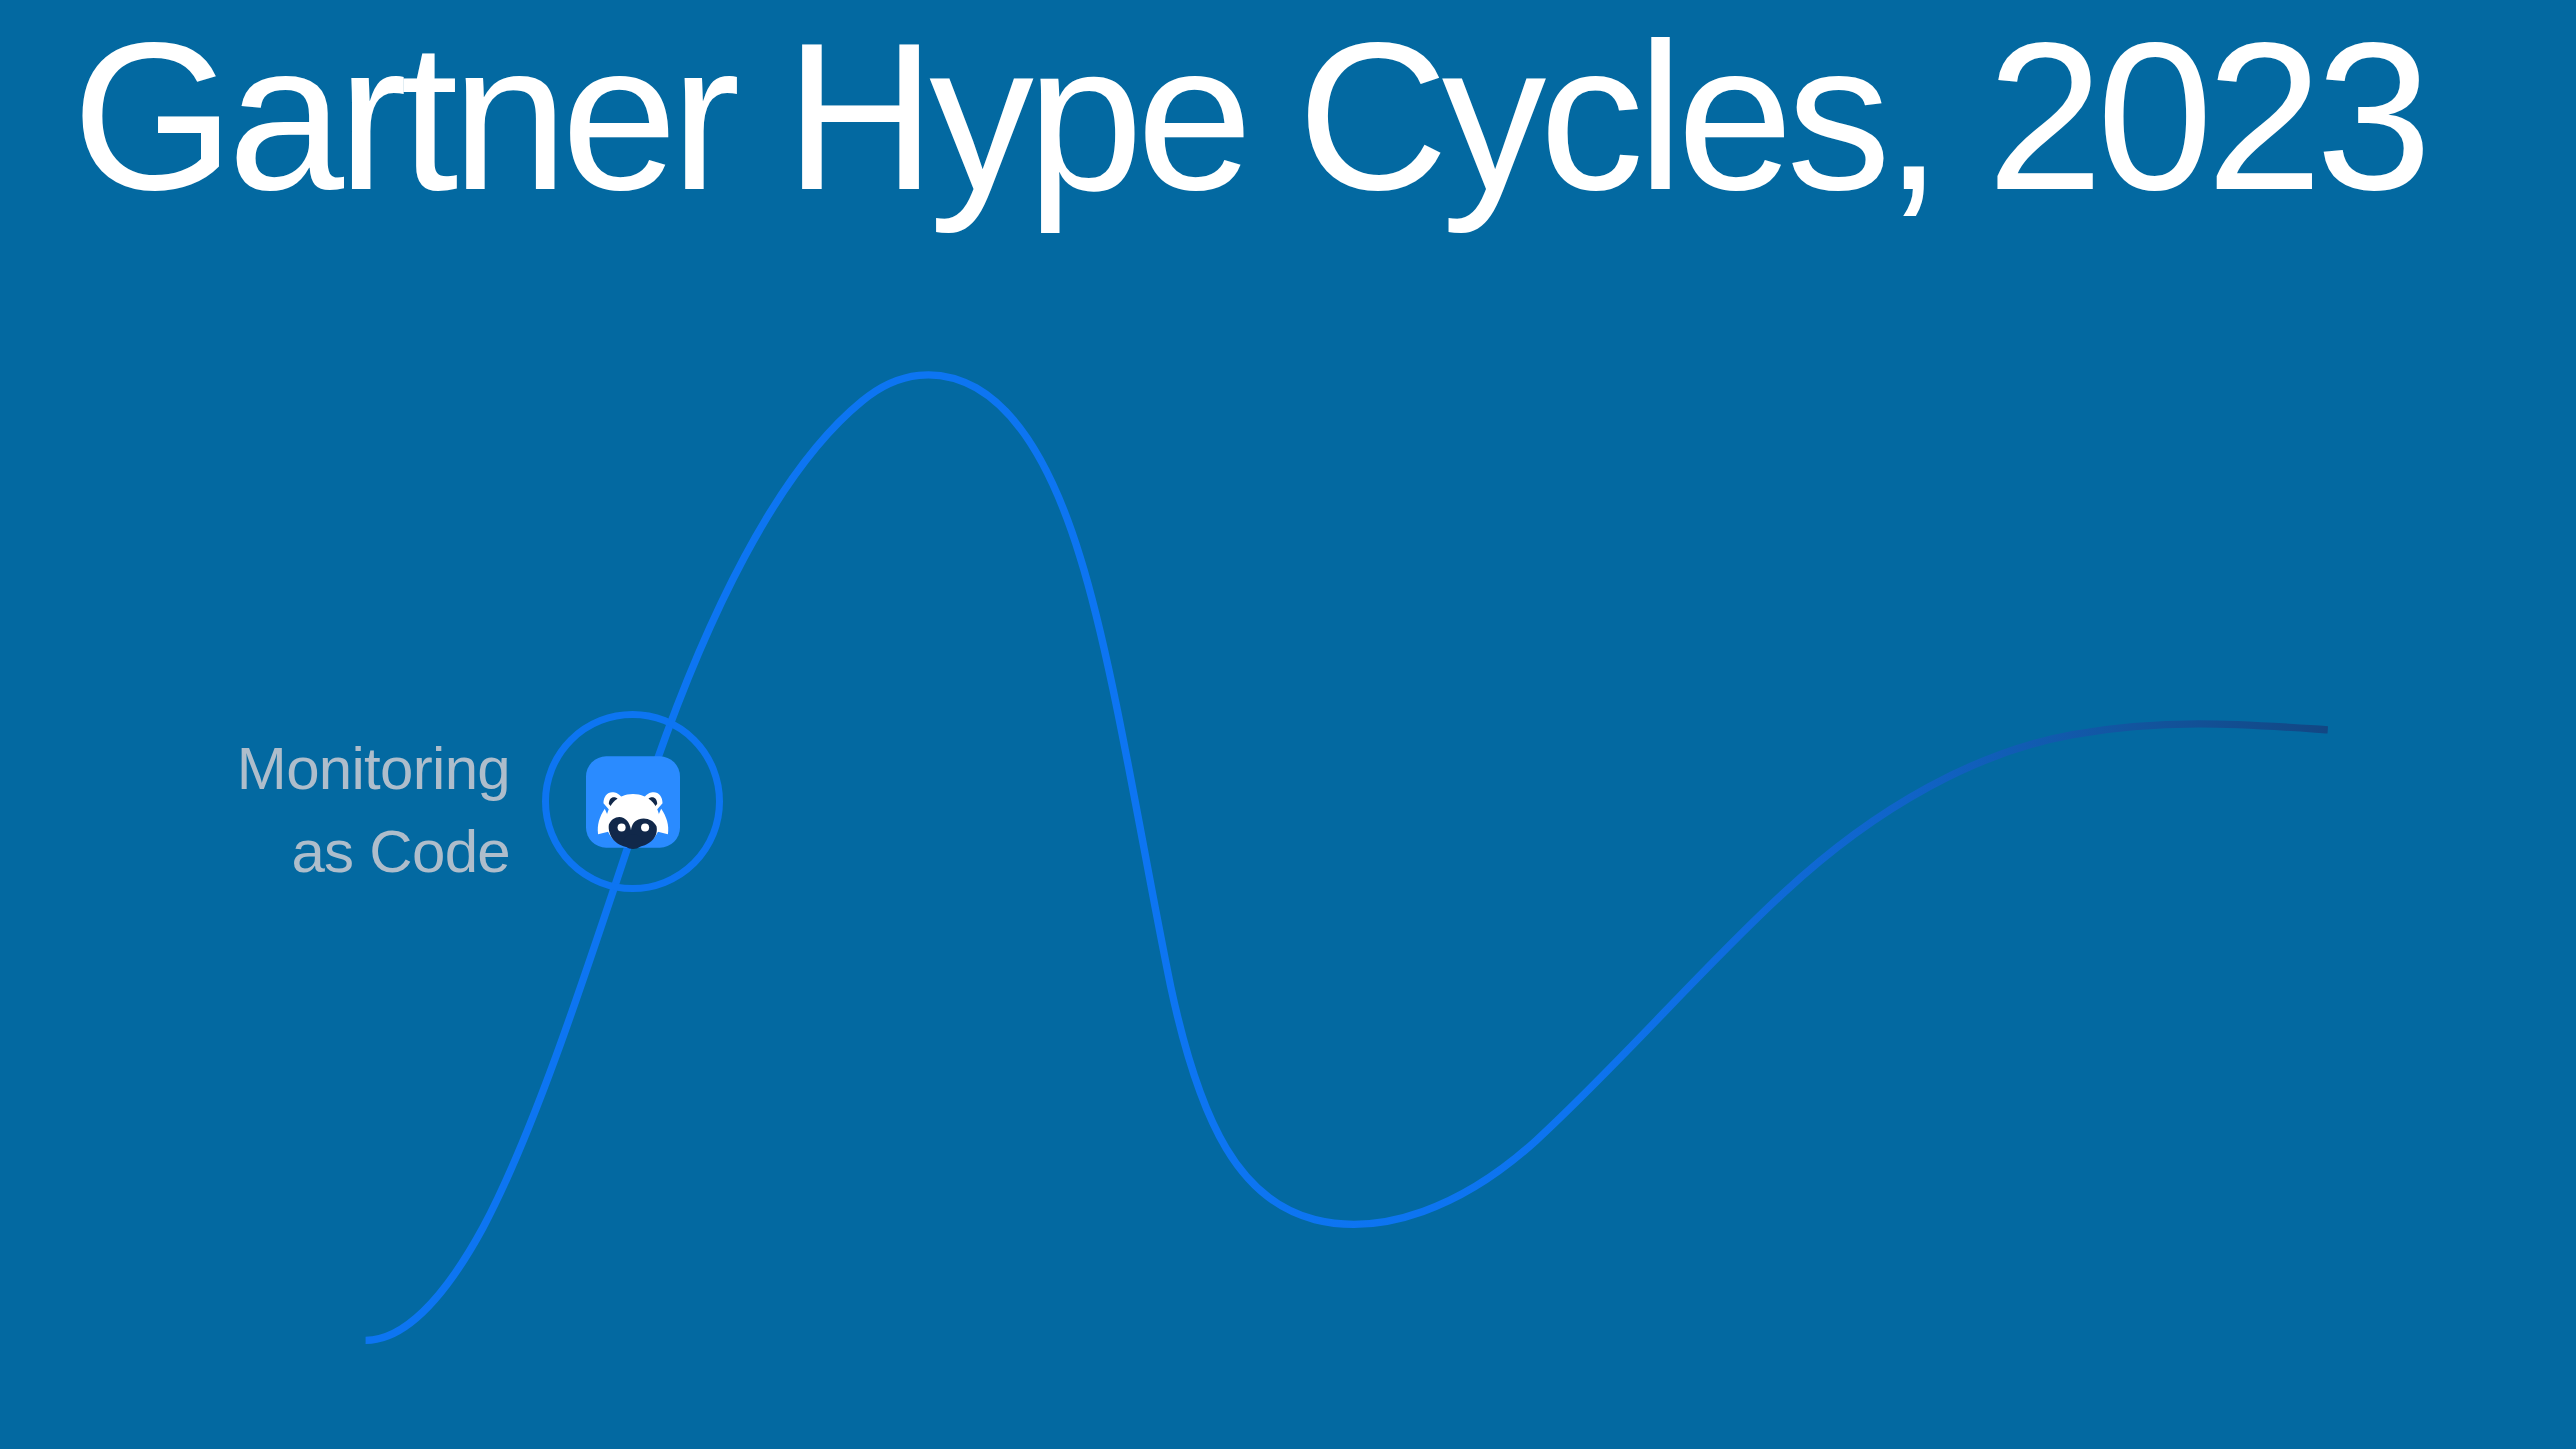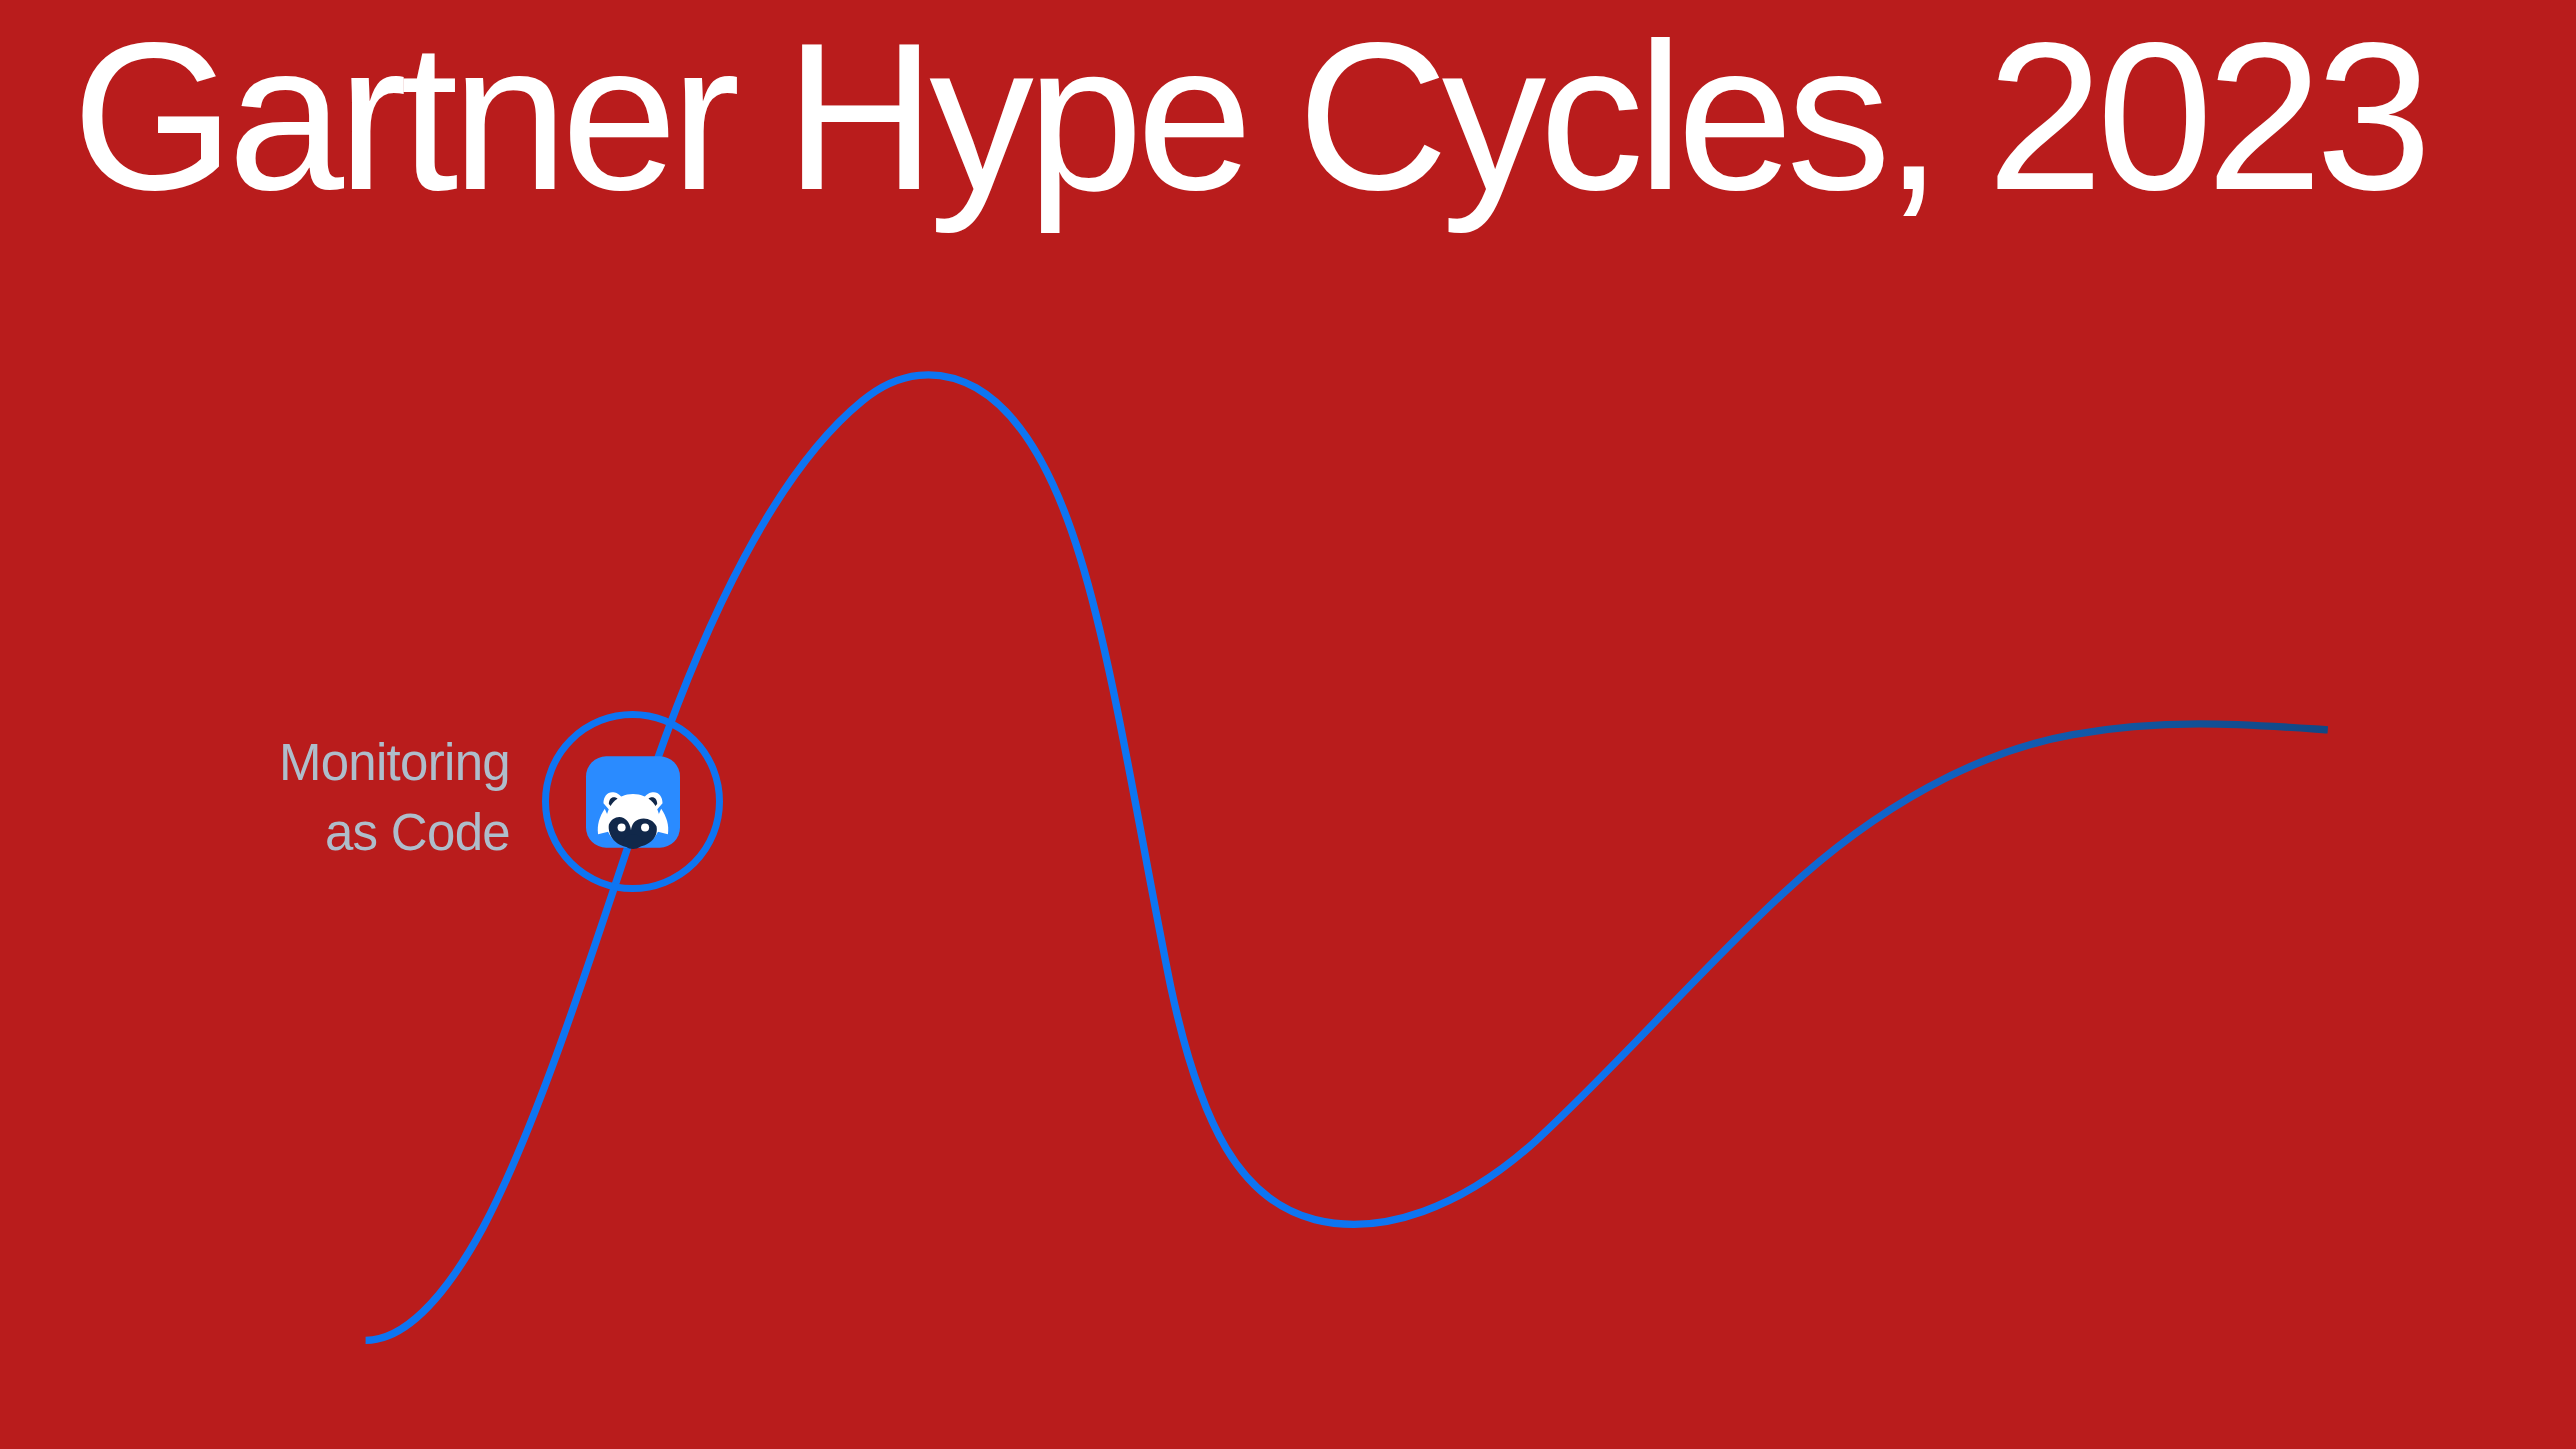--- a/index.html
+++ b/index.html
@@ -42,21 +42,21 @@
     height: 1449px;
   }
 
   
   #marker-label {
     position: absolute;
     right: 2066px;      
     top: 728px;
     width: 510px;
     text-align: right;
-    font-size: 51px;
+    font-size: 60px;
     line-height: 1.38;
     letter-spacing: -0.7px;
     color: #aebdcb;
     font-family: "Liberation Sans", sans-serif;
     white-space: pre-line;
   }
 
   
   #marker-badge {
     position: absolute;
@@ -78,21 +78,21 @@
     left: 50%;
     top: 50%;
     width: 97px;
     height: 94px;
     transform: translate(-50%, -50%);
   }
 </style>
 </head>
 <body style="background: rgb(7, 25, 50);">
 
-<div id="stage" style="background: #b91c1c;">
+<div id="stage" style="background: #0369a1;">
 
   <div id="page-title">Gartner Hype Cycles, 2023</div>
 
   <svg id="hype-chart" viewBox="0 0 3840 2160" preserveAspectRatio="none">
     <defs>
       <linearGradient id="curveFade" x1="0" y1="0" x2="1" y2="0">
         <stop offset="0.00" stop-color="#0d75f2"></stop>
         <stop offset="0.45" stop-color="#0d75f2"></stop>
         <stop offset="0.62" stop-color="#0d74f0"></stop>
         <stop offset="0.78" stop-color="#1064c9"></stop>

